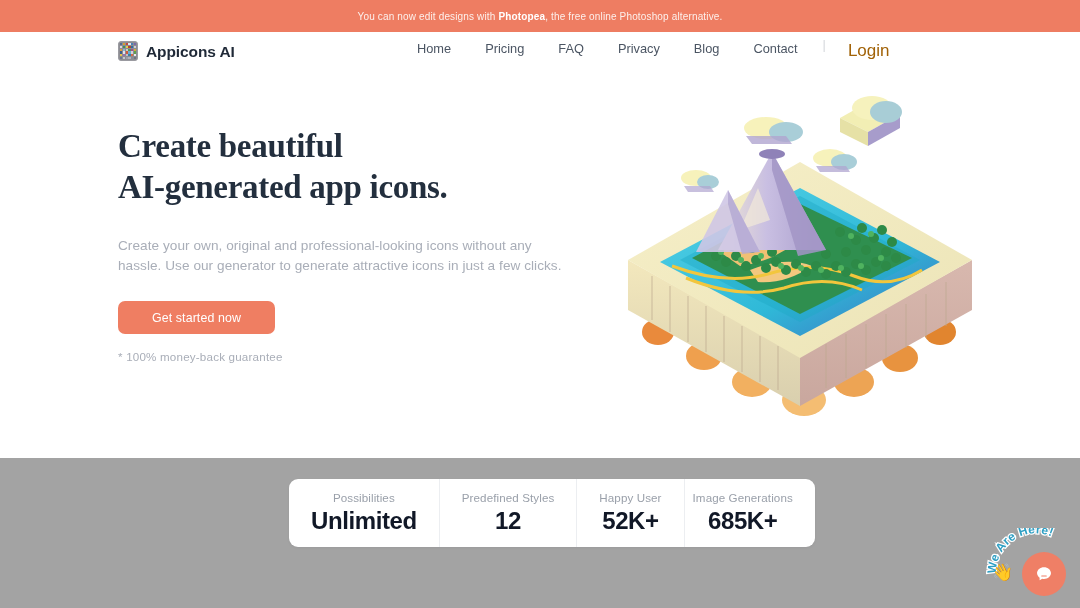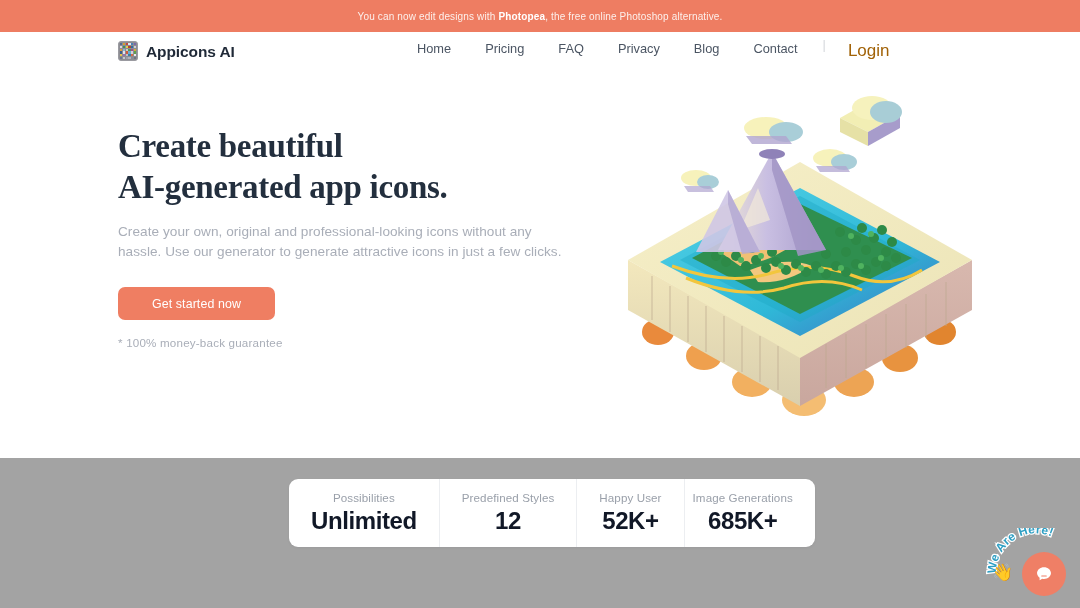--- a/index.html
+++ b/index.html
@@ -72,21 +72,21 @@
   .hero { position: absolute; top: 70px; left: 0; width: 1080px; height: 388px; }
 
   .hero-copy { position: absolute; left: 118px; top: 56px; width: 470px; }
   .hero-title {
     font-family: "Liberation Serif", "DejaVu Serif", serif;
     font-weight: 700; font-size: 33px; line-height: 41px;
     color: #232f3e; letter-spacing: -.3px;
   }
   .hero-title .line2 { display: block; }
   .hero-sub {
-    margin-top: 14px; width: 446px;
+    margin-top: 28px; width: 446px;
     font-size: 13.6px; line-height: 19.5px; color: #a9aeb8;
     letter-spacing: .05px;
   }
   .cta-button {
     margin-top: 26px;
     display: inline-flex; align-items: center; justify-content: center;
     height: 33px; padding: 0 34px;
     background: #ef7e62; color: #ffffff;
     font-size: 12.4px; font-weight: 400; letter-spacing: .1px;
     border: none; border-radius: 7px; cursor: pointer;

